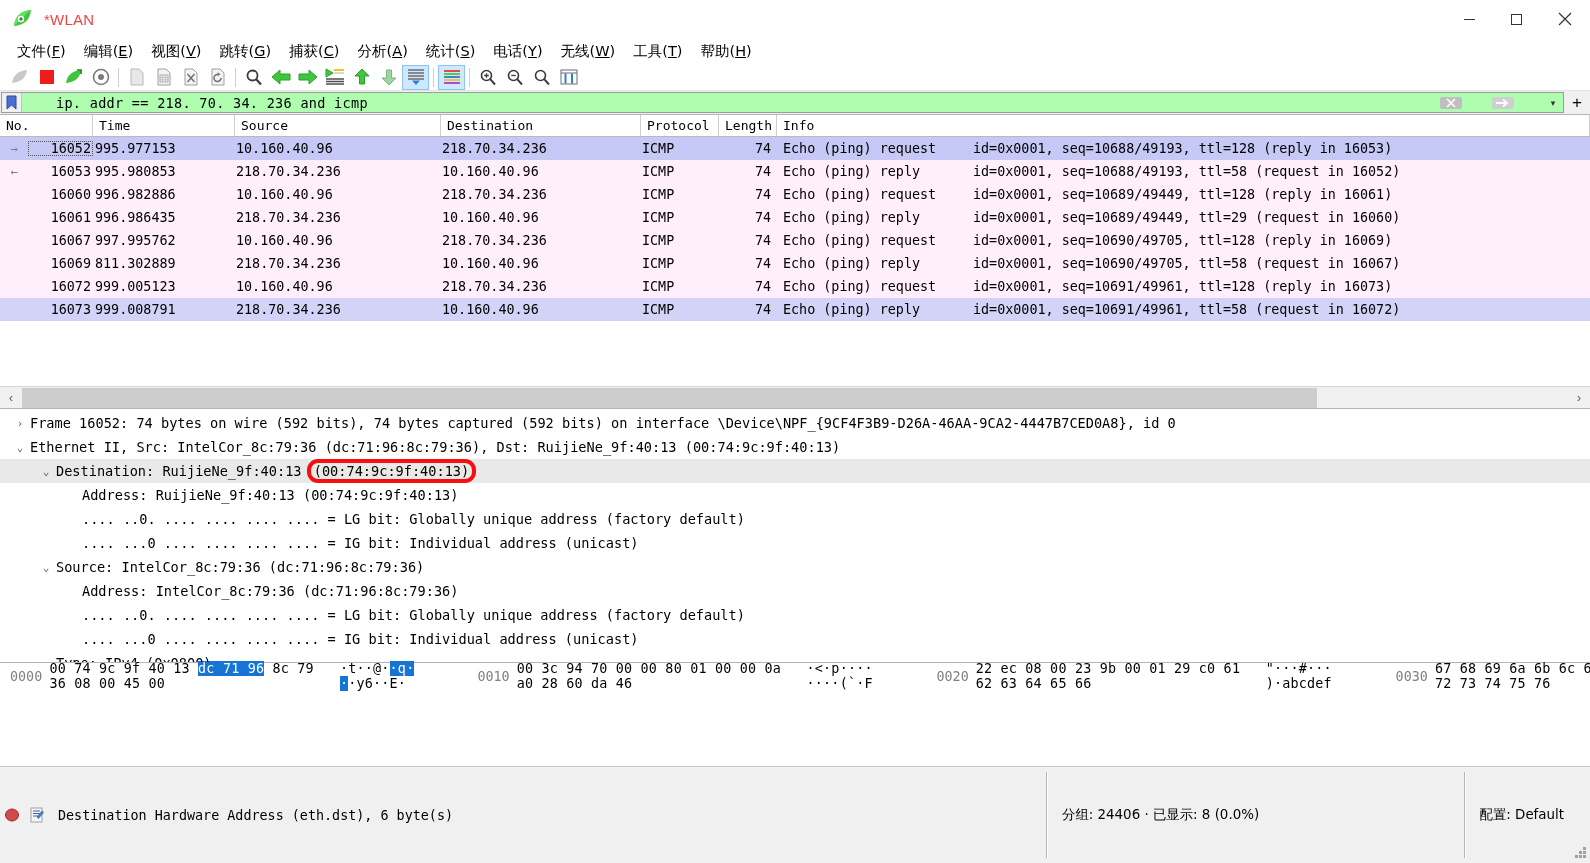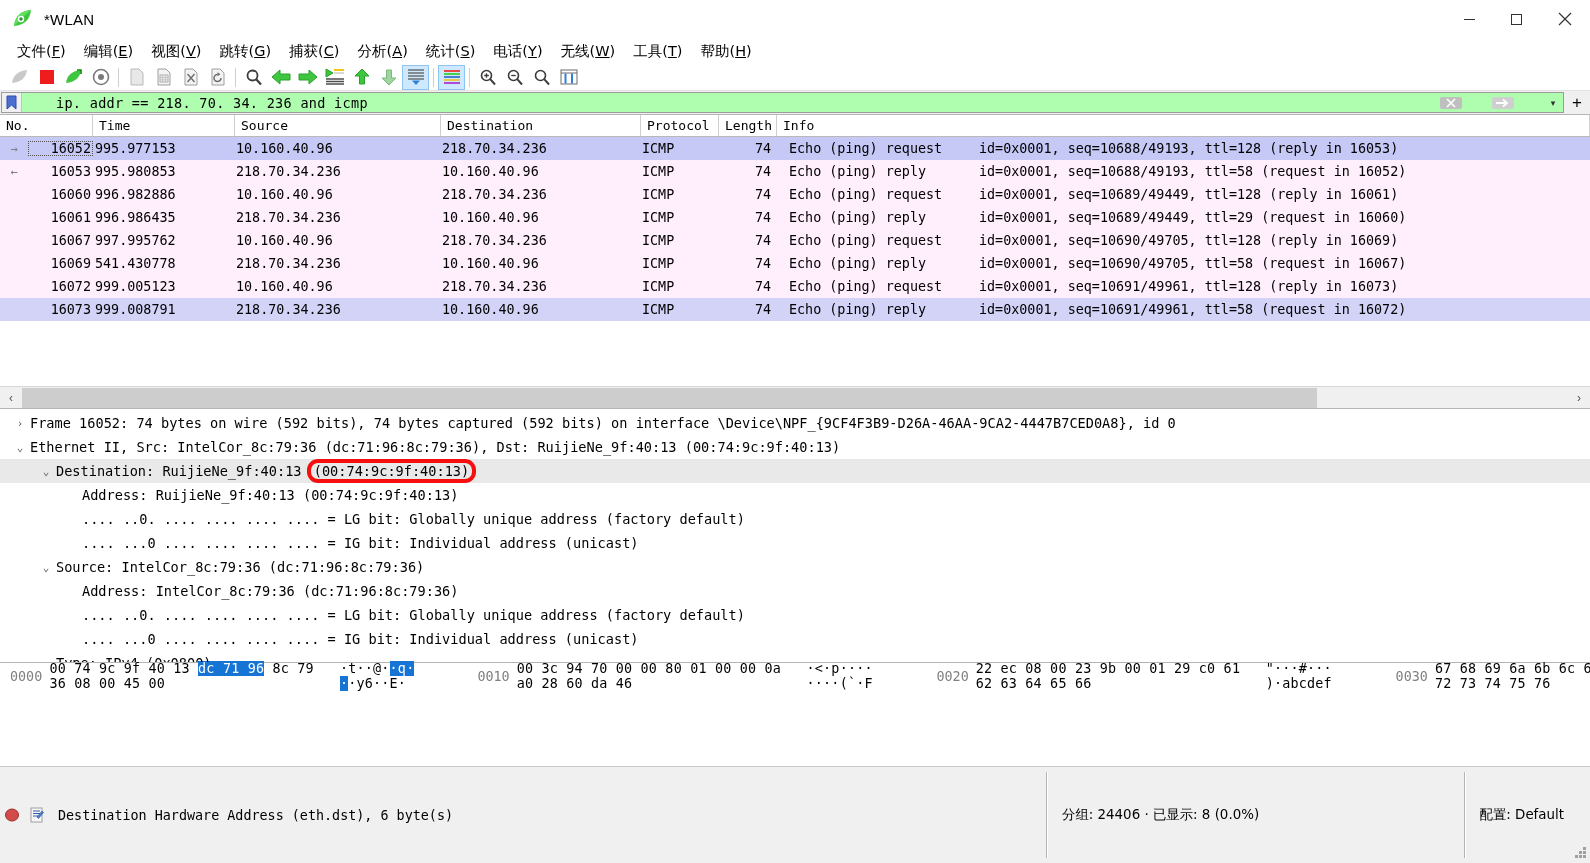--- a/index.html
+++ b/index.html
@@ -10,21 +10,21 @@
     overflow: hidden;
   }
   .app { width: 1590px; height: 863px; display: flex; flex-direction: column; background: #f0f0f0; }
 
   
   .titlebar {
     height: 38px; background: #ffffff; display: flex; align-items: center;
     flex: 0 0 38px; border-bottom: 0px;
   }
   .title-icon { width: 22px; height: 22px; margin-left: 12px; margin-right: 10px; position: relative; }
-  .title-text { font-size: 15px; color: #000000; letter-spacing: .2px; }
+  .title-text { font-size: 15px; color: #ef4444; letter-spacing: .2px; }
   .title-spacer { flex: 1 1 auto; }
   .win-btn {
     width: 47px; height: 38px; display: flex; align-items: center; justify-content: center;
     font-size: 15px; color: #222; background: transparent;
   }
   .win-btn.close-b { width: 50px; }
 
   
   .menubar {
     height: 26px; flex: 0 0 26px; background: #ffffff; display: flex; align-items: center;
@@ -81,21 +81,21 @@
   .prow.sel { background: #c6c8f5; }
   .prow.selb { background: #d2d3f7; }
   .c-arrow { width: 28px; display: flex; align-items: center; justify-content: center; color: #808080; font-size: 12px; }
   .c-no { width: 65px; text-align: right; padding-right: 2px; }
   .c-no.focus { outline: 1px dotted #555; outline-offset: -1px; }
   .c-time { width: 142px; padding-left: 2px; }
   .c-src { width: 206px; padding-left: 1px; }
   .c-dst { width: 200px; padding-left: 1px; }
   .c-proto { width: 78px; padding-left: 1px; }
   .c-len { width: 58px; text-align: right; padding-right: 6px; }
-  .c-info { padding-left: 6px; margin-left: 6px; }
+  .c-info { padding-left: 6px; }
   .c-info .infoseg2 { display: inline-block; }
   .hscroll-wrap { height: 22px; flex: 0 0 22px; display: flex; align-items: center; background: #f0f0f0; border-top: 1px solid #d6d6d6;}
   .hs-arrow { width: 22px; text-align: center; font-size: 12px; color: #555; }
   .hs-track { flex: 1 1 auto; height: 20px; background: #f0f0f0; position: relative; }
   .hs-thumb { position: absolute; left: 0; top: 0; height: 20px; width: 1295px; background: #cdcdcd; }
 
   
   .detail {
     flex: 0 0 254px; background: #ffffff; border-top: 1px solid #b5b5b5; overflow: hidden;
     padding-top: 2px;
@@ -398,21 +398,21 @@
           <div class="c-time">997.995762</div>
           <div class="c-src">10.160.40.96</div>
           <div class="c-dst">218.70.34.236</div>
           <div class="c-proto">ICMP</div>
           <div class="c-len">74</div>
           <div class="c-info"><span style="display: inline-block; width: 190px;">Echo (ping) request</span><span class="infoseg2">id=0x0001, seq=10690/49705, ttl=128 (reply in 16069)</span></div>
         </div>
         <div class="prow req">
           <div class="c-arrow"></div>
           <div class="c-no">16069</div>
-          <div class="c-time">541.430778</div>
+          <div class="c-time">811.302889</div>
           <div class="c-src">218.70.34.236</div>
           <div class="c-dst">10.160.40.96</div>
           <div class="c-proto">ICMP</div>
           <div class="c-len">74</div>
           <div class="c-info"><span style="display: inline-block; width: 190px;">Echo (ping) reply</span><span class="infoseg2">id=0x0001, seq=10690/49705, ttl=58 (request in 16067)</span></div>
         </div>
         <div class="prow req">
           <div class="c-arrow"></div>
           <div class="c-no">16072</div>
           <div class="c-time">999.005123</div>

